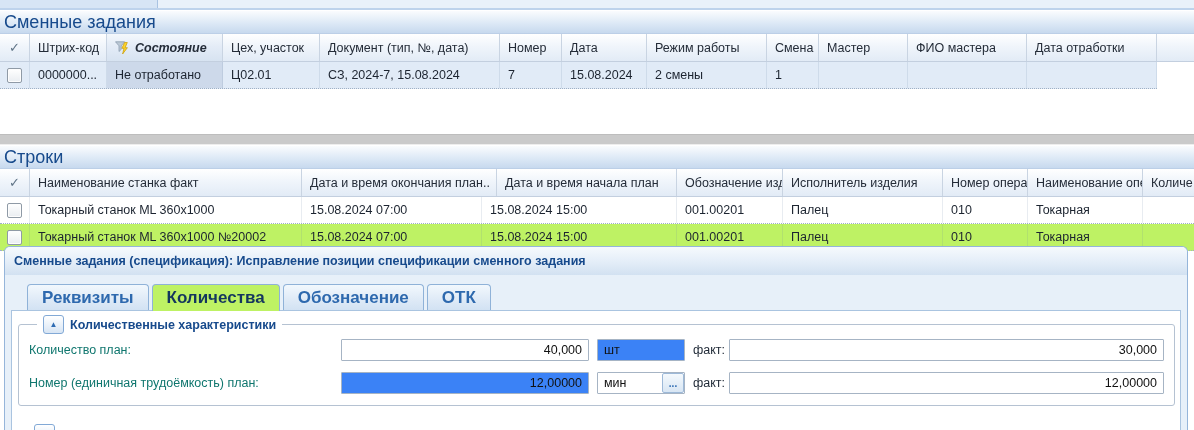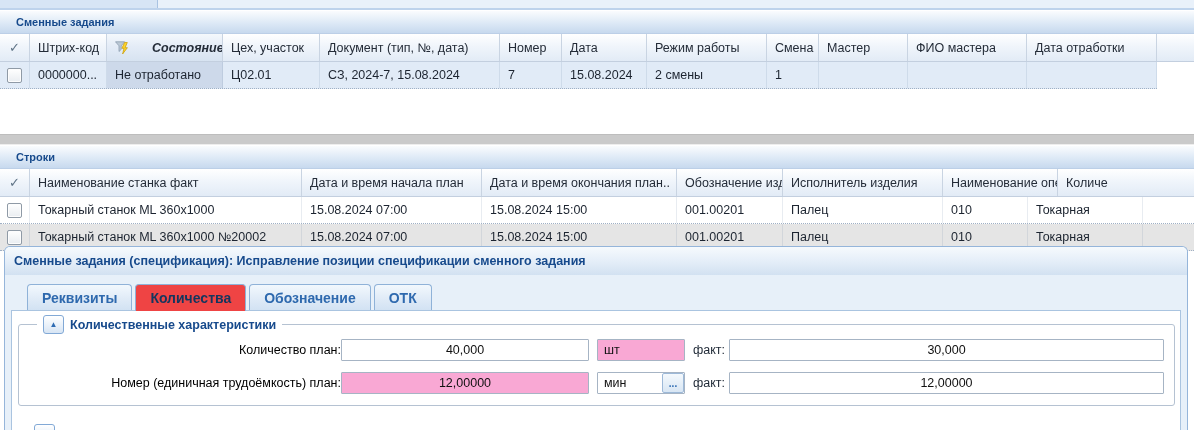--- a/index.html
+++ b/index.html
@@ -8,34 +8,34 @@
     background:#ffffff;
     font-family:"Liberation Sans","DejaVu Sans",sans-serif;
     font-size:12.5px;color:#1c2430;
     -webkit-font-smoothing:antialiased;
   }
   
   #top-strip{position:absolute;top:0;left:0;right:0;height:8px;background:#e9f1fa;border-bottom:2px solid #bed3ec;}
   #top-strip .seg{position:absolute;left:0;top:0;width:157px;height:8px;background:#d7e5f5;border-right:1px solid #a9c3e2;}
   
   .sec-hdr{
-    height:22px;display:flex;align-items:center;padding-left:16px;
+    height:22px;display:flex;align-items:center;padding-left:4px;
     background:linear-gradient(180deg,#fafcfe 0%,#dde9f6 55%,#c7d9ee 100%);
     border-top:1px solid #ffffff;border-bottom:1px solid #bccfe7;
-    color:#174a8c;font-weight:bold;font-size:11px;
+    color:#174a8c;font-weight:normal;font-size:18px;
   }
   
   .grid-hdr{display:flex;height:27px;
     background:linear-gradient(180deg,#ffffff 0%,#f0f5fb 45%,#e2ebf6 100%);
     border-bottom:1px solid #c3cfdf;}
   .hc{border-right:1px solid #c9d4e2;display:flex;align-items:center;
     padding:0 4px 0 8px;white-space:nowrap;overflow:hidden;color:#242c38;box-sizing:border-box;}
   .hc.center{justify-content:center;padding:0;}
   .hc.shaded{background:linear-gradient(180deg,#f4f8fc 0%,#e4ecf7 45%,#d7e3f1 100%);}
-  .hc.state-hdr{font-style:italic;font-weight:bold;gap:22px;}
+  .hc.state-hdr{font-style:italic;font-weight:bold;gap:5px;}
   .grid-row{display:flex;height:26px;border-bottom:1px dotted #9fb0c5;}
   .dc{border-right:1px solid rgba(110,135,170,0.16);display:flex;align-items:center;
     padding-left:8px;white-space:nowrap;overflow:hidden;box-sizing:border-box;}
   .dc.center{justify-content:center;padding:0;}
   .checkbox{width:13px;height:13px;border:1px solid #8f9aa6;border-radius:2px;
     background:linear-gradient(180deg,#ffffff,#e9edf1);box-shadow:inset 0 0 0 1px #fdfdfd;}
   .hdr-check{color:#5f7386;font-size:13px;}
   
   .t1c0{width:30px}.t1c1{width:77px}.t1c2{width:116px}.t1c3{width:97px}
   .t1c4{width:180px}.t1c5{width:62px}.t1c6{width:85px}.t1c7{width:120px}
@@ -43,54 +43,54 @@
   .t1fill{flex:1;border-right:none;}
   #p1{position:absolute;top:10px;left:0;width:1194px;}
   #p1 .grid-row{width:1157px;background:#e1ebf7;}
   #p1 .dc.state-cell{background:#cdd9ea;}
   
   .t2c0{width:30px}.t2c1{width:272px}.t2c2{width:180px}.t2c3{width:195px}
   .t2c4{width:106px}.t2c5{width:160px}.t2c6{width:85px}.t2c7{width:115px}
   .t2c8{flex:1;border-right:none;}
   #p2{position:absolute;top:145px;left:0;width:1194px;}
   #p2 .grid-row{background:#ffffff;}
-  #p2 .grid-row.selected{background:#e5e5e5;}
+  #p2 .grid-row.selected{background:#bef264;}
   #splitter{position:absolute;top:134px;left:0;right:0;height:9px;background:#cacaca;
     border-top:1px solid #bdbdbd;border-bottom:1px solid #ededed;}
   
   #dlg{position:absolute;top:246px;left:4px;width:1184px;height:232px;
     background:#e7f0f9;border:1px solid #95b5da;border-bottom:none;
     border-radius:6px 6px 0 0;box-sizing:border-box;}
   #dlg-title{height:28px;display:flex;align-items:center;padding-left:9px;
     background:linear-gradient(180deg,#f6fafd 0%,#e3edf8 55%,#d2e1f1 100%);
     border-radius:5px 5px 0 0;color:#174a8c;font-weight:bold;font-size:12.5px;}
   #dlg-tabs{position:absolute;top:37px;left:22px;display:flex;align-items:flex-end;z-index:3;}
   .tab{height:26px;box-sizing:border-box;display:flex;align-items:center;
     padding:4px 14px;margin-right:3px;
     border:1px solid #8fb2d8;border-bottom:none;border-radius:4px 4px 0 0;
     background:linear-gradient(180deg,#f2f8fd 0%,#e0ebf7 55%,#d2e2f3 100%);
-    color:#2e69ae;font-weight:bold;font-size:14px;cursor:default;}
-  .tab.active{height:27px;background:#ef4444;color:#14365e;margin-bottom:-1px;z-index:4;}
+    color:#2e69ae;font-weight:bold;font-size:17px;cursor:default;}
+  .tab.active{height:27px;background:#bef264;color:#14365e;margin-bottom:-1px;z-index:4;}
   #dlg-content{position:absolute;top:63px;left:6px;right:6px;bottom:0;
     background:#ffffff;border:1px solid #aac4e0;border-bottom:none;box-sizing:border-box;}
   
   fieldset{margin:4px 5px 0 6px;border:1px solid #b5c2d2;border-radius:3px;
     padding:4px 10px 10px 10px;height:91px;box-sizing:border-box;}
   legend{display:flex;align-items:center;gap:6px;padding:0 6px;margin-left:8px;}
   .collapse-btn{width:19px;height:17px;border:1px solid #82a9d6;border-radius:3px;
     background:linear-gradient(180deg,#ffffff,#d7e5f4);display:flex;align-items:center;
     justify-content:center;color:#2f6cb3;font-size:8px;line-height:1;}
   .legend-text{color:#174a8c;font-weight:bold;font-size:12.5px;}
   .frm-row{display:flex;align-items:center;height:24px;margin-top:0;}
   .frm-row + .frm-row{margin-top:9px;}
-  .frm-label{width:312px;color:#000000;text-align:right;}
+  .frm-label{width:312px;color:#0f766e;}
   input.fld{height:22px;border:1px solid #a6b4c4;border-radius:1px;background:#ffffff;
-    font-family:inherit;font-size:12.5px;color:#111;text-align:center;
+    font-family:inherit;font-size:12.5px;color:#111;text-align:right;
     padding:0 6px;box-sizing:border-box;outline:none;}
-  input.fld.ro{background:#f9a8d4;}
+  input.fld.ro{background:#3b82f6;}
   .plan-fld{width:248px;}
   .unit-wrap{width:88px;margin-left:8px;position:relative;}
   .unit-wrap input{width:100%;text-align:left;}
   .browse-btn{position:absolute;right:1px;top:1px;bottom:1px;width:22px;
     border:1px solid #9db9d8;border-radius:2px;
     background:linear-gradient(180deg,#f4f9fd,#d8e6f4);
     color:#2f6cb3;font-size:10px;font-weight:bold;display:flex;align-items:flex-end;
     justify-content:center;padding-bottom:3px;box-sizing:border-box;}
   .fact-label{margin-left:8px;width:36px;color:#1e2835;}
   .fact-fld{flex:1;margin-left:0;}
@@ -151,24 +151,25 @@
 
 <div id="splitter"></div>
 
 <div id="p2">
   <div class="sec-hdr">Строки</div>
   <div class="grid-hdr">
     <div class="hc t2c0 center">
         <span class="hdr-check">✓</span>
       </div>
     <div class="hc t2c1">Наименование станка факт</div>
+    <div class="hc t2c3">Дата и время окончания план..</div>
     <div class="hc t2c2">Дата и время начала план</div>
-    <div class="hc t2c3">Дата и время окончания план..</div>
     <div class="hc t2c4">Обозначение изд</div>
     <div class="hc t2c5">Исполнитель изделия</div>
+    <div class="hc t2c6">Номер опера</div>
     <div class="hc t2c7">Наименование опе</div>
     <div class="hc t2c8">Количе</div>
   </div>
   <div class="grid-row">
     <div class="dc t2c0 center">
         <span class="checkbox"></span>
       </div>
     <div class="dc t2c1">Токарный станок ML 360x1000</div>
     <div class="dc t2c2">15.08.2024 07:00</div>
     <div class="dc t2c3">15.08.2024 15:00</div>

